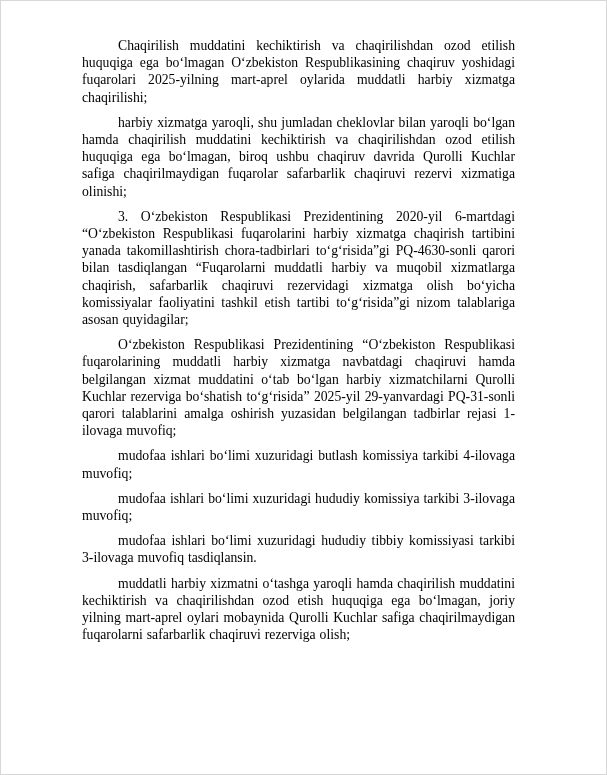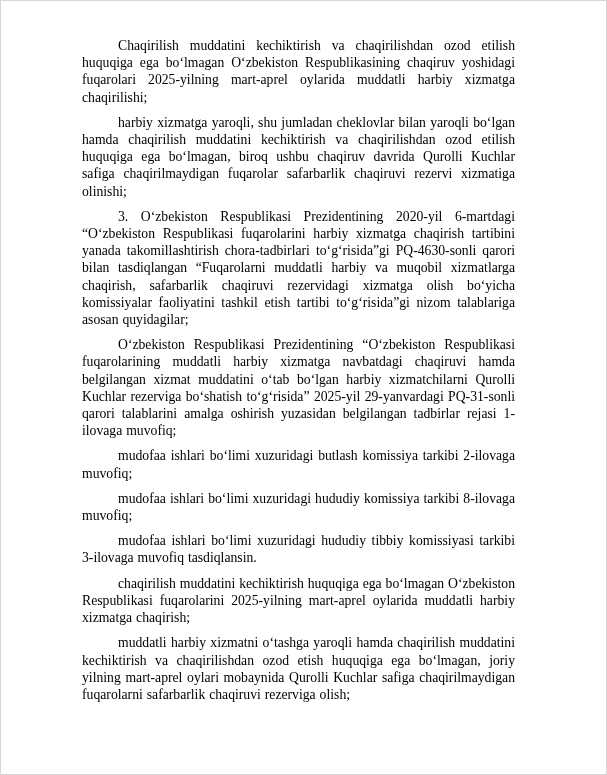--- a/index.html
+++ b/index.html
@@ -35,19 +35,18 @@
 </style>
 </head>
 <body>
 
 <div class="page">
   <div class="doc-body">
     <p>Chaqirilish muddatini kechiktirish va chaqirilishdan ozod etilish huquqiga ega boʻlmagan Oʻzbekiston Respublikasining chaqiruv yoshidagi fuqarolari 2025-yilning mart-aprel oylarida muddatli harbiy xizmatga chaqirilishi;</p>
     <p>harbiy xizmatga yaroqli, shu jumladan cheklovlar bilan yaroqli boʻlgan hamda chaqirilish muddatini kechiktirish va chaqirilishdan ozod etilish huquqiga ega boʻlmagan, biroq ushbu chaqiruv davrida Qurolli Kuchlar safiga chaqirilmaydigan fuqarolar safarbarlik chaqiruvi rezervi xizmatiga olinishi;</p>
     <p>3. Oʻzbekiston Respublikasi Prezidentining 2020-yil 6-martdagi “Oʻzbekiston Respublikasi fuqarolarini harbiy xizmatga chaqirish tartibini yanada takomillashtirish chora-tadbirlari toʻgʻrisida”gi PQ-4630-sonli qarori bilan tasdiqlangan “Fuqarolarni muddatli harbiy va muqobil xizmatlarga chaqirish, safarbarlik chaqiruvi rezervidagi xizmatga olish boʻyicha komissiyalar faoliyatini tashkil etish tartibi toʻgʻrisida”gi nizom talablariga asosan quyidagilar;</p>
     <p>Oʻzbekiston Respublikasi Prezidentining “Oʻzbekiston Respublikasi fuqarolarining muddatli harbiy xizmatga navbatdagi chaqiruvi hamda belgilangan xizmat muddatini oʻtab boʻlgan harbiy xizmatchilarni Qurolli Kuchlar rezerviga boʻshatish toʻgʻrisida” 2025-yil 29-yanvardagi PQ-31-sonli qarori talablarini amalga oshirish yuzasidan belgilangan tadbirlar rejasi  1-ilovaga muvofiq;</p>
-    <p>mudofaa ishlari boʻlimi xuzuridagi butlash komissiya tarkibi 2-ilovaga muvofiq;</p>
-    <p>mudofaa ishlari boʻlimi xuzuridagi hududiy komissiya tarkibi 8-ilovaga muvofiq;</p>
+    <p>mudofaa ishlari boʻlimi xuzuridagi butlash komissiya tarkibi 4-ilovaga muvofiq;</p>
+    <p>mudofaa ishlari boʻlimi xuzuridagi hududiy komissiya tarkibi 3-ilovaga muvofiq;</p>
     <p>mudofaa ishlari boʻlimi xuzuridagi hududiy tibbiy komissiyasi tarkibi 3-ilovaga muvofiq tasdiqlansin.</p>
-    <p>chaqirilish muddatini kechiktirish huquqiga ega boʻlmagan Oʻzbekiston Respublikasi fuqarolarini 2025-yilning mart-aprel oylarida muddatli harbiy xizmatga chaqirish;</p>
     <p>muddatli harbiy xizmatni oʻtashga yaroqli hamda chaqirilish muddatini kechiktirish va chaqirilishdan ozod etish huquqiga ega boʻlmagan, joriy yilning mart-aprel oylari mobaynida Qurolli Kuchlar safiga chaqirilmaydigan fuqarolarni safarbarlik chaqiruvi rezerviga olish;</p>
   </div>
 </div>
 
 </body></html>

